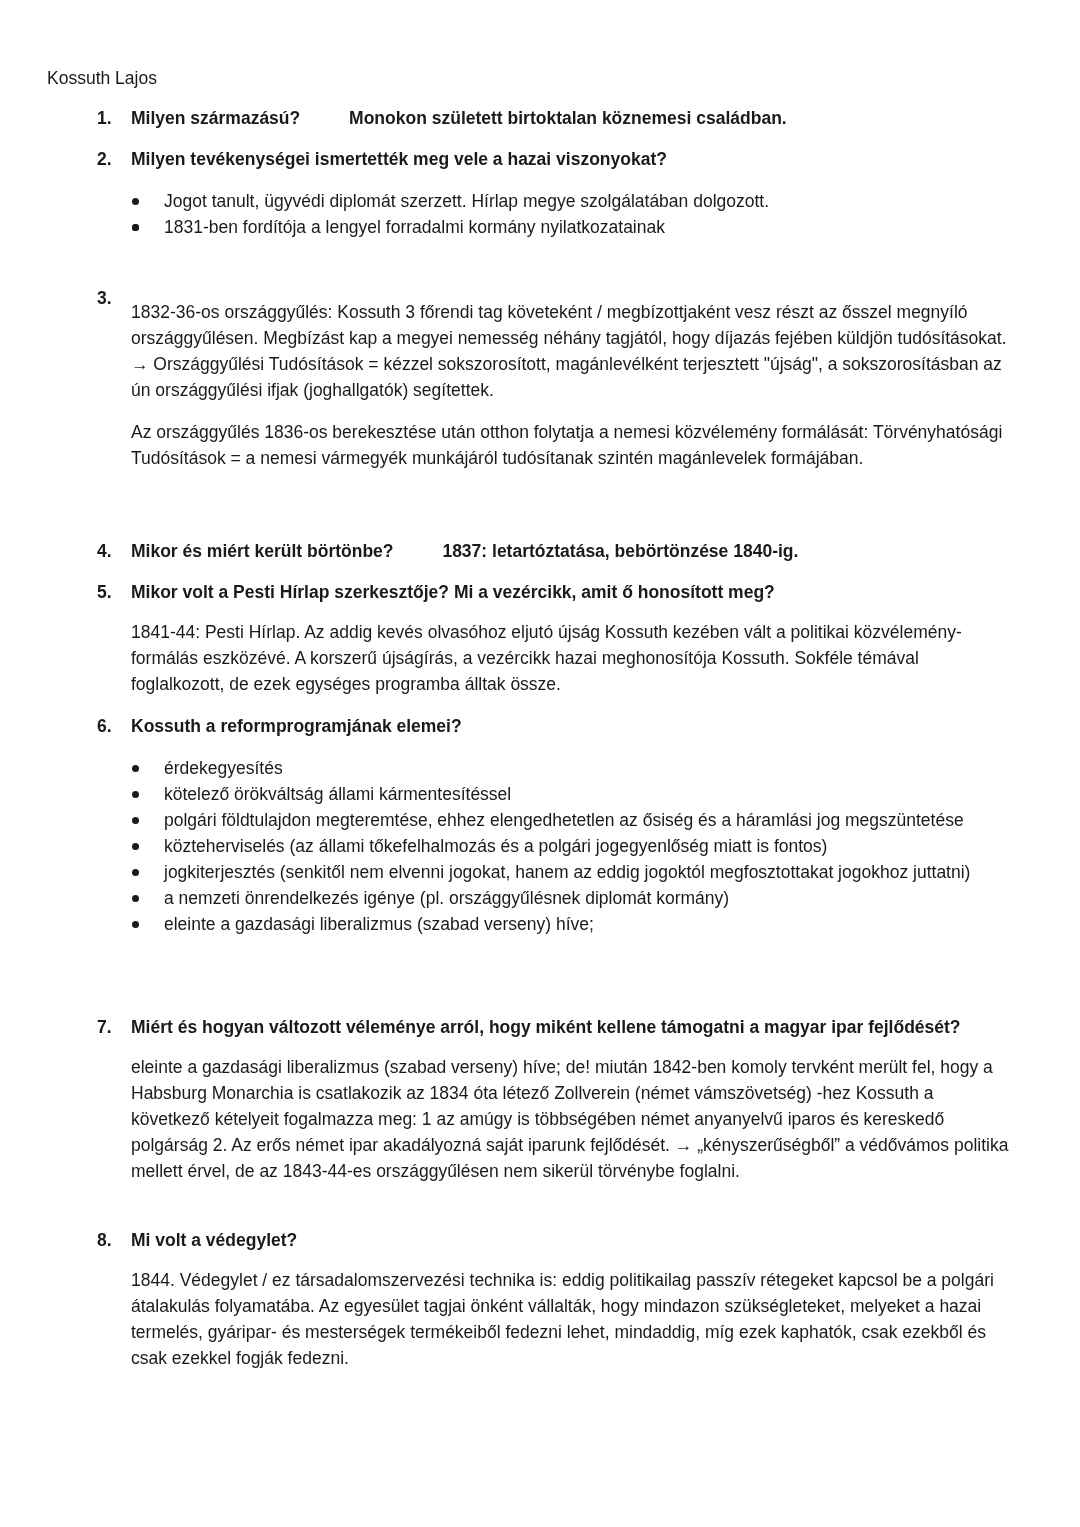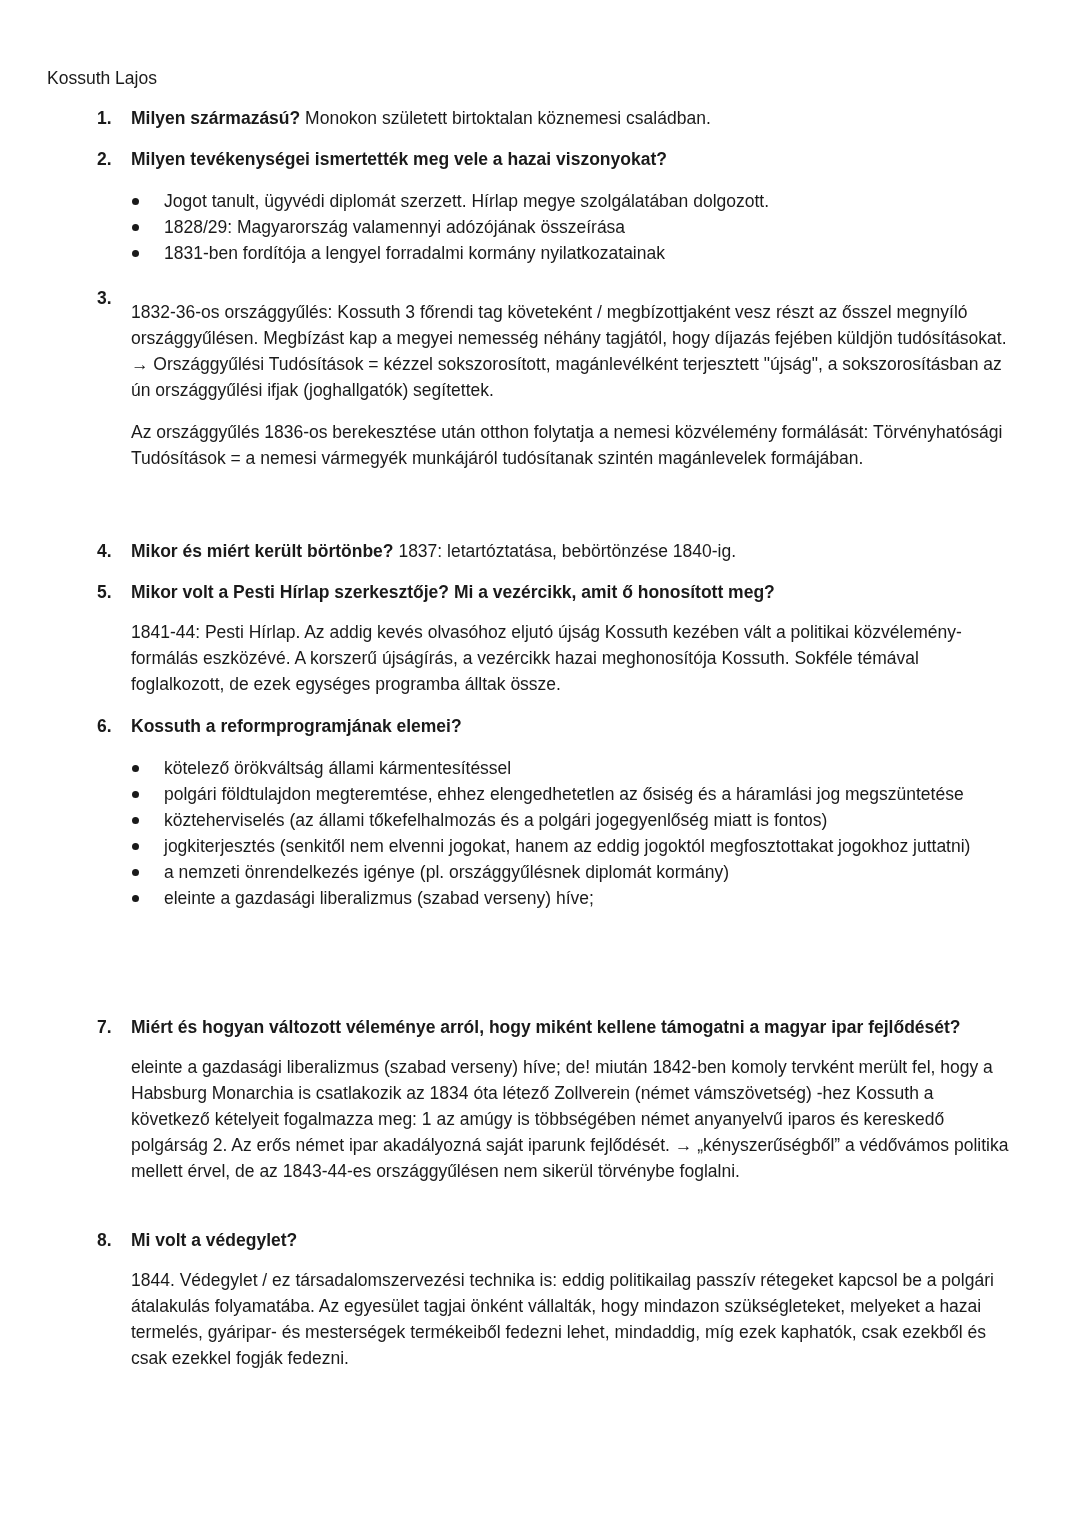--- a/index.html
+++ b/index.html
@@ -6,21 +6,21 @@
   body {
     width: 1080px; height: 1527px; overflow: hidden; position: relative;
     font-family: "Liberation Sans", sans-serif; color: #1a1a1a;
     font-size: 17.5px; line-height: 26px;
   }
   .page { position: absolute; left: 0; top: 0; width: 1080px; }
   .title { position: absolute; left: 47px; top: 65px; font-size: 17.5px; }
   .item { position: absolute; left: 97px; width: 920px; }
   .q { position: relative; padding-left: 34px; font-weight: bold; }
   .q .num { position: absolute; left: 0; top: 0; font-weight: bold; }
-  .q .ans { font-weight: normal; }
+  .q .ans { font-weight: bold; margin-left: 44px; }
   .para { padding-left: 34px; margin-top: 14px; }
   .para + .para { margin-top: 16px; }
   ul.bl { list-style: none; margin: 14px 0 0 0; padding: 0 0 0 67px; }
   ul.bl li { position: relative; }
   ul.bl li .dot { position: absolute; left: -32px; top: 10px; width: 7px; height: 7px; border-radius: 50%; background: #1a1a1a; }
 </style>
 </head>
 <body>
 
 <div class="page">
@@ -34,21 +34,21 @@
     </div>
   </div>
 
   <div class="item" style="top:146px">
     <div class="q">
       <span class="num">2.</span>
       <span>Milyen tevékenységei ismertették meg vele a hazai viszonyokat?</span>
     </div>
     <ul class="bl" style="margin-top:16px">
       <li><span class="dot"></span><span>Jogot tanult, ügyvédi diplomát szerzett. Hírlap megye szolgálatában dolgozott.</span></li>
-      <li><span class="dot"></span><span>1828/29: Magyarország valamennyi adózójának összeírása</span></li>
+      <li><span class="dot"></span></li>
       <li><span class="dot"></span><span>1831-ben fordítója a lengyel forradalmi kormány nyilatkozatainak</span></li>
     </ul>
   </div>
 
   <div class="item" style="top:285px">
     <div class="q">
       <span class="num">3.</span>
     </div>
     <div class="para">1832-36-os országgyűlés: Kossuth 3 főrendi tag követeként / megbízottjaként vesz részt az ősszel megnyíló országgyűlésen. Megbízást kap a megyei nemesség néhány tagjától, hogy díjazás fejében küldjön tudósításokat. → Országgyűlési Tudósítások = kézzel sokszorosított, magánlevélként terjesztett "újság", a sokszorosításban az ún országgyűlési ifjak (joghallgatók) segítettek.</div>
     <div class="para">Az országgyűlés 1836-os berekesztése után otthon folytatja a nemesi közvélemény formálását: Törvényhatósági Tudósítások = a nemesi vármegyék munkájáról tudósítanak szintén magánlevelek formájában.</div>
@@ -68,20 +68,21 @@
     </div>
     <div class="para">1841-44: Pesti Hírlap. Az addig kevés olvasóhoz eljutó újság Kossuth kezében vált a politikai közvélemény-formálás eszközévé. A korszerű újságírás, a vezércikk hazai meghonosítója Kossuth. Sokféle témával foglalkozott, de ezek egységes programba álltak össze.</div>
   </div>
 
   <div class="item" style="top:713px">
     <div class="q">
       <span class="num">6.</span>
       <span>Kossuth a reformprogramjának elemei?</span>
     </div>
     <ul class="bl" style="margin-top:16px">
+      <li><span class="dot"></span><span>érdekegyesítés</span></li>
       <li><span class="dot"></span><span>kötelező örökváltság állami kármentesítéssel</span></li>
       <li><span class="dot"></span><span>polgári földtulajdon megteremtése, ehhez elengedhetetlen az ősiség és a háramlási jog megszüntetése</span></li>
       <li><span class="dot"></span><span>közteherviselés (az állami tőkefelhalmozás és a polgári jogegyenlőség miatt is fontos)</span></li>
       <li><span class="dot"></span><span>jogkiterjesztés (senkitől nem elvenni jogokat, hanem az eddig jogoktól megfosztottakat jogokhoz juttatni)</span></li>
       <li><span class="dot"></span><span>a nemzeti önrendelkezés igénye (pl. országgyűlésnek diplomát kormány)</span></li>
       <li><span class="dot"></span><span>eleinte a gazdasági liberalizmus (szabad verseny) híve;</span></li>
     </ul>
   </div>
 
   <div class="item" style="top:1014px">

